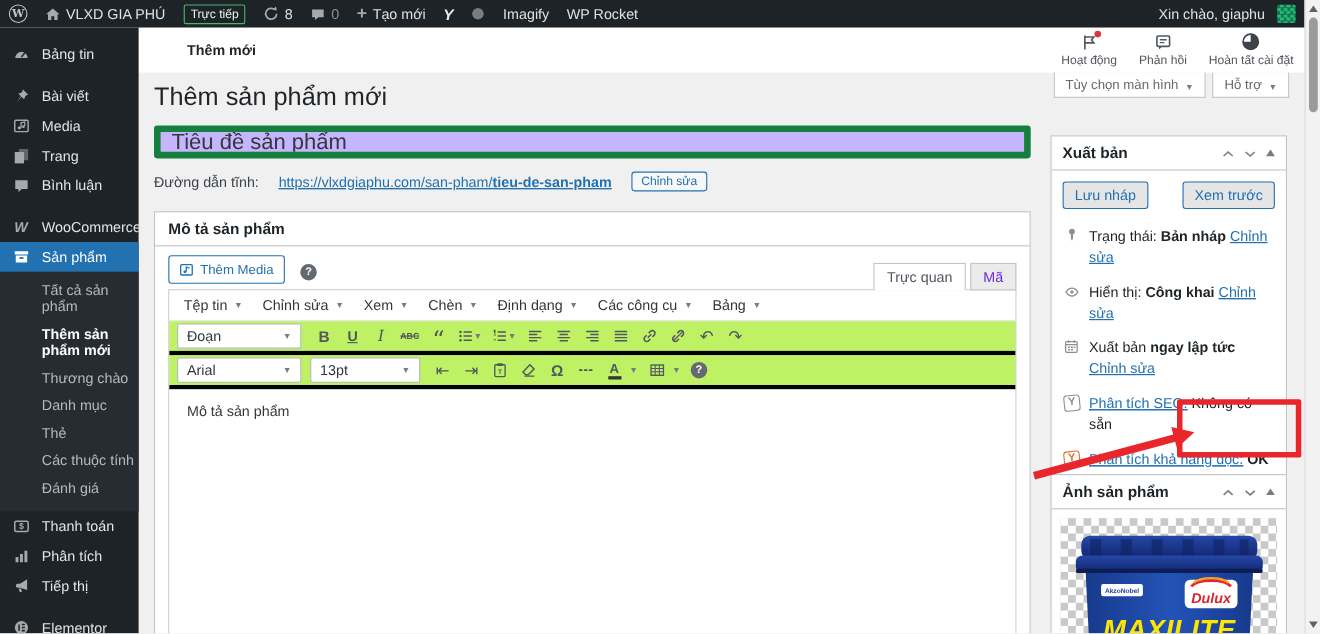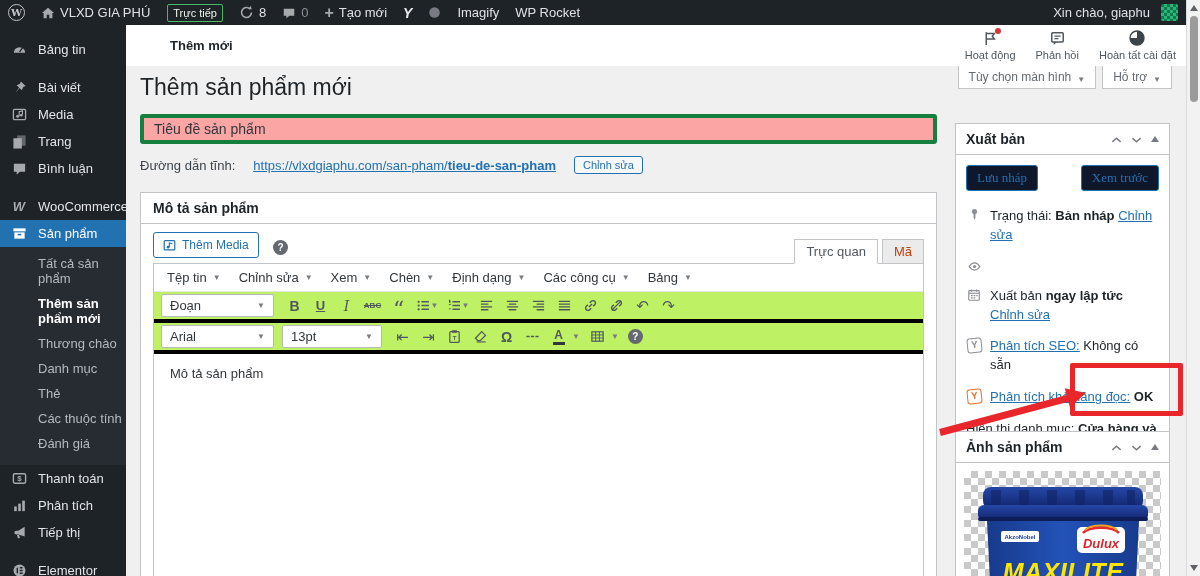--- a/index.html
+++ b/index.html
@@ -35,33 +35,33 @@
   .hd-actions{position:absolute;right:10px;top:3px;display:flex;gap:20px}
   .hd-action{display:flex;flex-direction:column;align-items:center;gap:1px;cursor:pointer}
   .hd-action .lbl{font-size:11px;color:#50575e}
   .hd-ico{position:relative;height:20px;display:flex;align-items:center}
   .red-dot{position:absolute;right:-2px;top:0;width:6px;height:6px;border-radius:50%;background:#d63638}
   .screen-tabs{position:absolute;right:14px;top:41px;display:flex;gap:6px}
   .screen-tab{display:flex;align-items:flex-end;gap:6px;background:#fff;border:1px solid #c3c4c7;border-top:none;color:#646970;font-size:12px;padding:4px 10px;cursor:pointer}
   .caret{font-size:8px;color:#787c82;line-height:1}
   #page-title{position:absolute;left:14px;top:49px;font-size:23px;font-weight:400;color:#1d2327}
 
-  #title-input{position:absolute;left:14px;top:89px;width:797px;height:30px;border:4px solid #15803d;border-radius:3px;padding:0 10px;font-size:14px;color:#32373c;font-family:"Liberation Sans",sans-serif;background:#fca5a5}
+  #title-input{position:absolute;left:14px;top:89px;width:797px;height:30px;border:6px solid #15803d;border-radius:3px;padding:0 10px;font-size:20px;color:#32373c;font-family:"Liberation Sans",sans-serif;background:#c4b5fd}
   #permalink{position:absolute;left:14px;top:131px;font-size:13px;color:#3c434a;display:flex;align-items:center;gap:18px;white-space:nowrap}
   #permalink a{color:#2271b1}
   .small-btn{font-size:11px;color:#2271b1;background:#f6f7f7;border:1px solid #2271b1;border-radius:3px;padding:2px 8px;cursor:pointer;font-family:"Liberation Sans",sans-serif}
 
   
   #desc-panel{position:absolute;left:14px;top:167px;width:797px;height:390px;background:#fff;border:1px solid #c3c4c7}
   .panel-hd{display:flex;align-items:center;justify-content:space-between;padding:7px 12px;font-size:14px;font-weight:bold;color:#1d2327;border-bottom:1px solid #c3c4c7}
   #editor-tools{position:relative;height:39px;padding:8px 12px 0}
   .media-btn{display:inline-flex;align-items:center;gap:6px;height:26px;padding:0 9px;font-size:12px;color:#2271b1;background:#fff;border:1px solid #2271b1;border-radius:3px;cursor:pointer}
   .help-dot{display:inline-flex;align-items:center;justify-content:center;width:15px;height:15px;border-radius:50%;background:#646970;color:#fff;font-size:10px;font-weight:bold;margin-left:10px;vertical-align:middle}
   .sw-tabs{position:absolute;right:12px;bottom:-1px;display:flex}
-  .sw-tab{padding:4px 11px;font-size:13px;color:#c2410c;background:#ebebeb;border:1px solid #c3c4c7;margin-left:4px;cursor:pointer}
+  .sw-tab{padding:4px 11px;font-size:13px;color:#6d28d9;background:#ebebeb;border:1px solid #c3c4c7;margin-left:4px;cursor:pointer}
   .sw-tab.active{background:#fff;border-bottom-color:#fff;color:#50575e}
   #mce{margin:0 12px;border:1px solid #c3c4c7;height:324px;display:flex;flex-direction:column}
   #mce-menubar{display:flex;align-items:center;height:28px;background:#fff;border-bottom:1px solid #e5e5e5;padding:0 4px}
   .mce-menu{display:flex;align-items:center;gap:6px;padding:4px 9px;font-size:13px;color:#32373c;cursor:pointer}
   .mce-toolbar{display:flex;align-items:center;height:31px;background:#bef264;border-bottom:4px solid #000000;padding:0 7px;gap:1px}
   .mce-select{display:flex;align-items:center;justify-content:space-between;background:#fff;border:1px solid #b4b9be;border-radius:2px;height:23px;padding:0 8px;font-size:13px;color:#32373c;margin-right:7px;cursor:pointer}
   .tbtn{width:25px;height:24px;display:flex;align-items:center;justify-content:center;color:#50575e;cursor:pointer;flex:none}
   .tbtn.w{width:30px}
   .glyph-b{font-weight:bold;font-size:14px}
   .glyph-u{font-size:13px;text-decoration:underline;font-weight:bold}
@@ -76,21 +76,21 @@
   #mce-body{flex:1;background:#fff;padding:12px 16px;font-size:13px;color:#32373c}
 
   
   .side-panel{position:absolute;left:829px;width:215px;background:#fff;border:1px solid #c3c4c7}
   .sp-hd{display:flex;align-items:center;justify-content:space-between;padding:7px 10px;font-size:14px;font-weight:bold;color:#1d2327;border-bottom:1px solid #c3c4c7}
   .sp-hd-icons{display:flex;align-items:center;gap:9px}
   .tri-up{width:0;height:0;border-left:4px solid transparent;border-right:4px solid transparent;border-bottom:6px solid #787c82}
   #publish-panel{top:98px}
   .pp-body{padding:10px 10px 0}
   .btn-row{display:flex;justify-content:space-between;margin-bottom:16px}
-  .wp-btn{font-size:13px;color:#2271b1;background:#0f172a;border:1px solid #2271b1;border-radius:3px;padding:4px 10px;cursor:pointer;font-family:Liberation Serif, serif}
+  .wp-btn{font-size:13px;color:#2271b1;background:#e5e5e5;border:1px solid #2271b1;border-radius:3px;padding:4px 10px;cursor:pointer;font-family:Liberation Sans, sans-serif}
   .prow{display:flex;gap:8px;margin-bottom:13px;font-size:13px;color:#1d2327;line-height:1.45}
   .picon{width:16px;flex:none;display:flex;justify-content:center;color:#8c8f94;padding-top:1px}
   .prow a{color:#2271b1}
   .ybadge{width:15px;height:15px;border:1.6px solid #8c8f94;border-radius:3px;transform:rotate(-6deg);display:flex;align-items:center;justify-content:center;font-weight:bold;font-size:10px;color:#8c8f94}
   .ybadge.orange{border-color:#e1702a;color:#e1702a}
   .pp-footer{position:relative;background:#f6f7f7;border-top:1px solid #dcdcde;padding:10px;height:62px;margin-top:2px}
   .pp-footer a{display:block;font-size:13px;margin-bottom:7px}
   .link-blue{color:#2271b1}
   .link-red{color:#b32d2e}
   .primary-btn{position:absolute;right:10px;top:16px;background:#2271b1;border:1px solid #135e96;color:#fff;font-size:13px;padding:5px 13px;border-radius:3px;cursor:pointer;font-family:"Liberation Sans",sans-serif}
@@ -532,20 +532,21 @@
           </span>
           <span><span>Trạng thái:</span> <b>Bản nháp</b> <a href="#"><u>Chỉnh sửa</u></a></span>
         </div>
         <div class="prow">
           <span class="picon">
             <svg width="15" height="15" viewBox="0 0 16 16">
                 <path d="M8 4.2C4.8 4.2 2.3 8 2.3 8S4.8 11.8 8 11.8 13.7 8 13.7 8 11.2 4.2 8 4.2z" fill="none" stroke="currentColor" stroke-width="1.3"></path>
                 <circle cx="8" cy="8" r="1.7" fill="currentColor"></circle>
               </svg>
           </span>
+          <span><span>Hiển thị:</span> <b>Công khai</b> <a href="#"><u>Chỉnh sửa</u></a></span>
         </div>
         <div class="prow">
           <span class="picon">
             <svg width="14" height="14" viewBox="0 0 16 16">
                 <rect x="2" y="3" width="12" height="11" rx="1" fill="none" stroke="currentColor" stroke-width="1.3"></rect>
                 <path d="M2 6h12" stroke="currentColor" stroke-width="1.3"></path>
                 <path d="M5 1.6v2.6M11 1.6v2.6" stroke="currentColor" stroke-width="1.3"></path>
                 <path fill="currentColor" d="M4.5 8h2v1.5h-2zM7.5 8h2v1.5h-2zM10.5 8h1.6v1.5h-1.6zM4.5 10.6h2v1.5h-2zM7.5 10.6h2v1.5h-2z"></path>
               </svg>
           </span>

